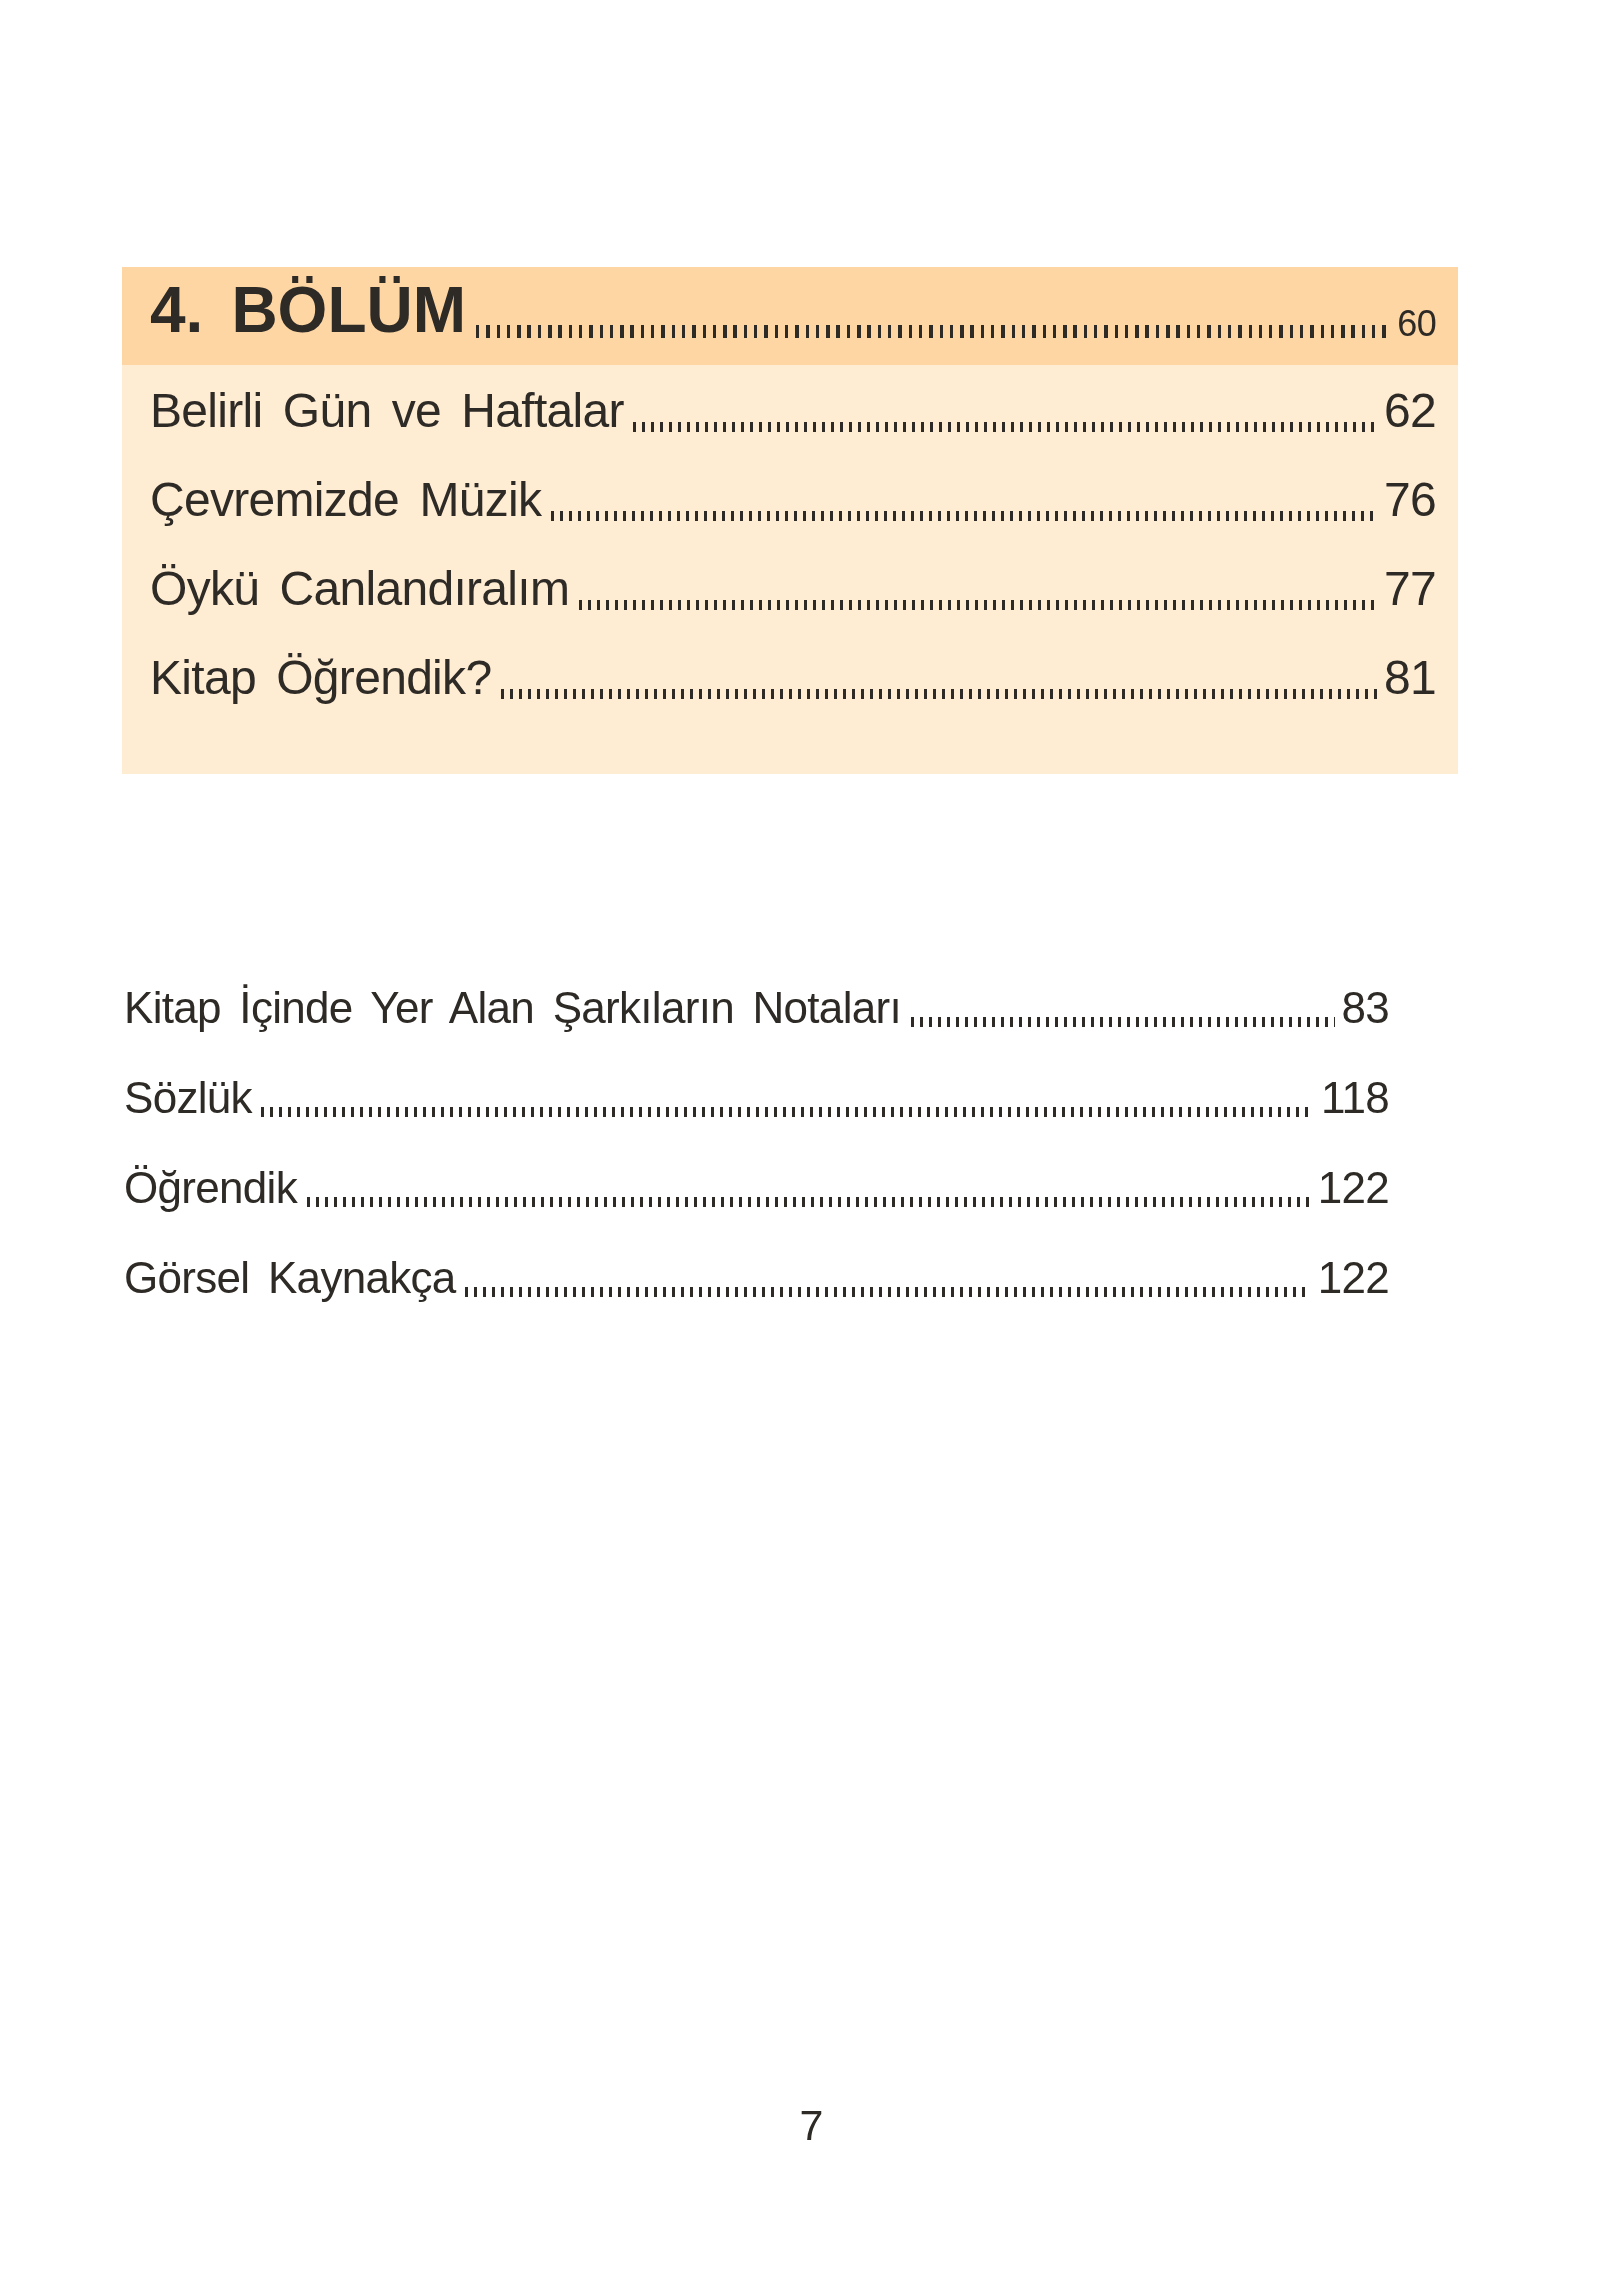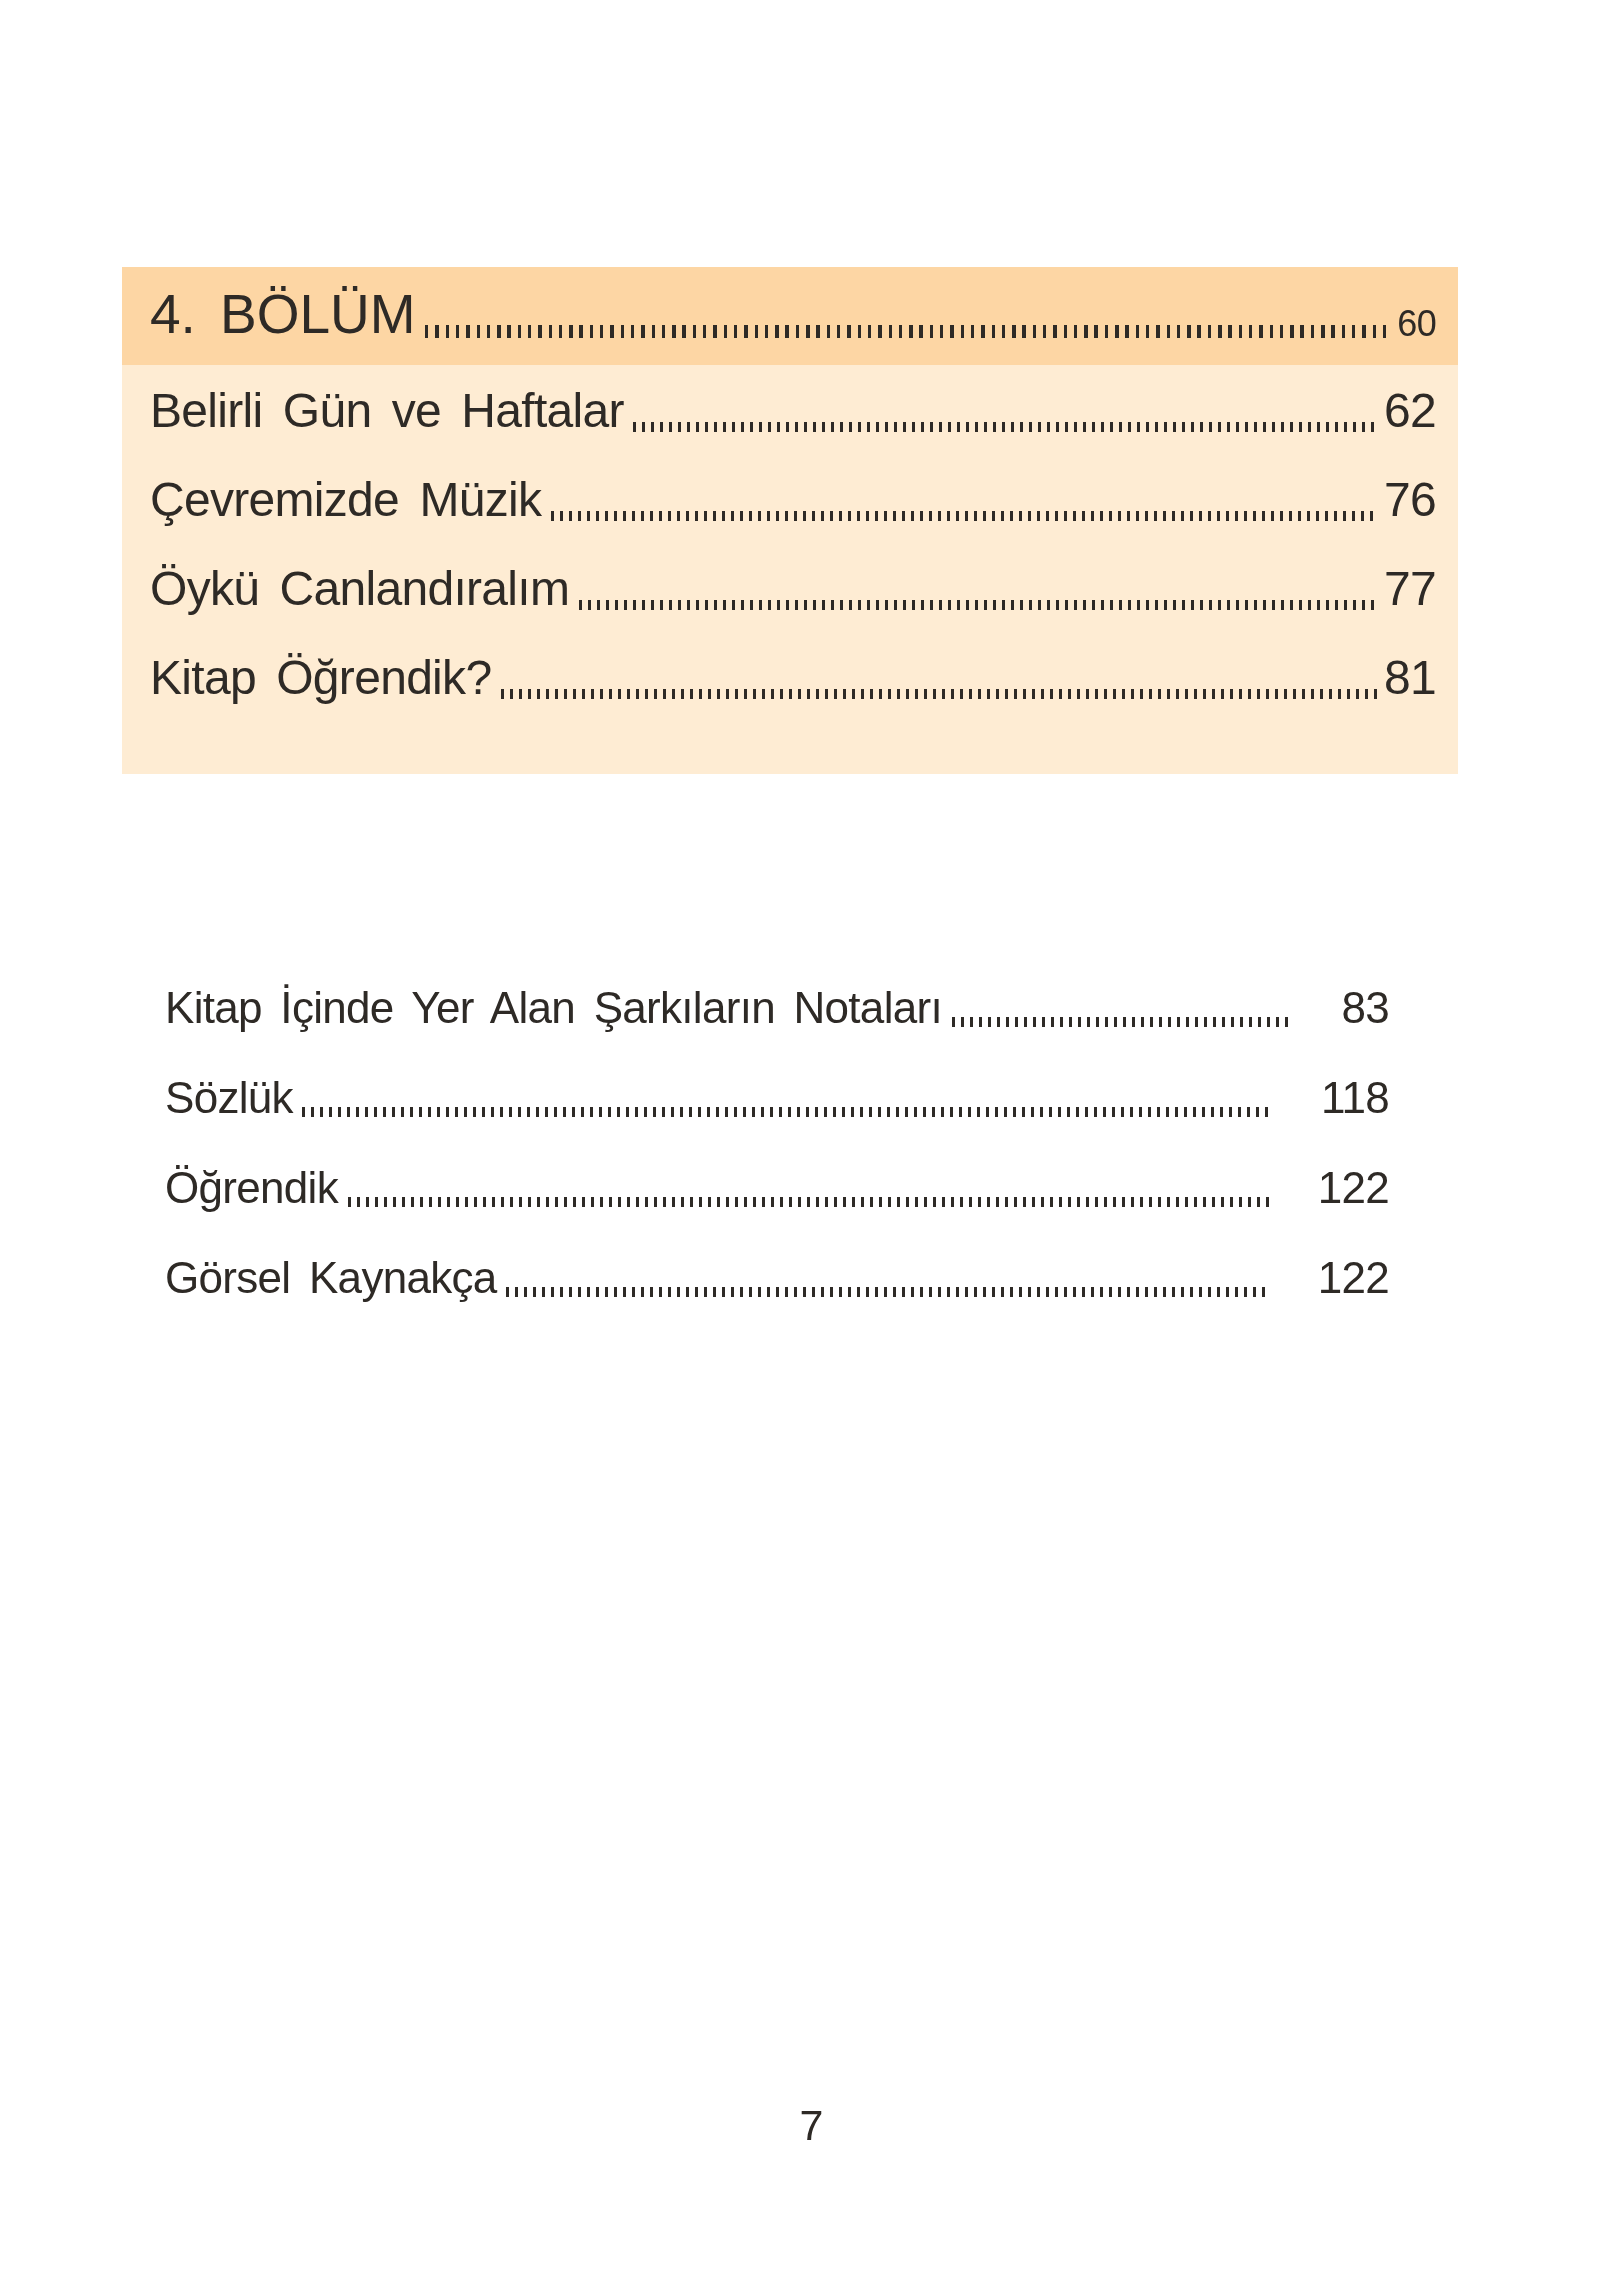--- a/index.html
+++ b/index.html
@@ -50,22 +50,22 @@
     padding-bottom: 19px;
     box-sizing: border-box;
   }
   .toc-label, .toc-page {
     white-space: nowrap;
     line-height: 1;
     letter-spacing: -0.7px;
     word-spacing: 0.16em;
   }
   .chapter-title {
-    font-size: 55px;
-    font-weight: 400;
+    font-size: 64px;
+    font-weight: 700;
     letter-spacing: 0;
   }
   .chapter-page {
     font-size: 36px;
     font-weight: 400;
   }
   .box-body .toc-label,
   .box-body .toc-page {
     font-size: 48px;
     font-weight: 400;
@@ -101,21 +101,20 @@
   }
   .back-matter .toc-row {
     height: 90px;
     padding-bottom: 6.9px;
     box-sizing: border-box;
   }
   .back-matter .toc-label,
   .back-matter .toc-page {
     font-size: 44px;
     font-weight: 400;
-    margin-left: 41px;
   }
 
   
   .folio {
     position: absolute;
     left: 0;
     top: 2104px;
     width: 100%;
     text-align: center;
     font-size: 43px;

